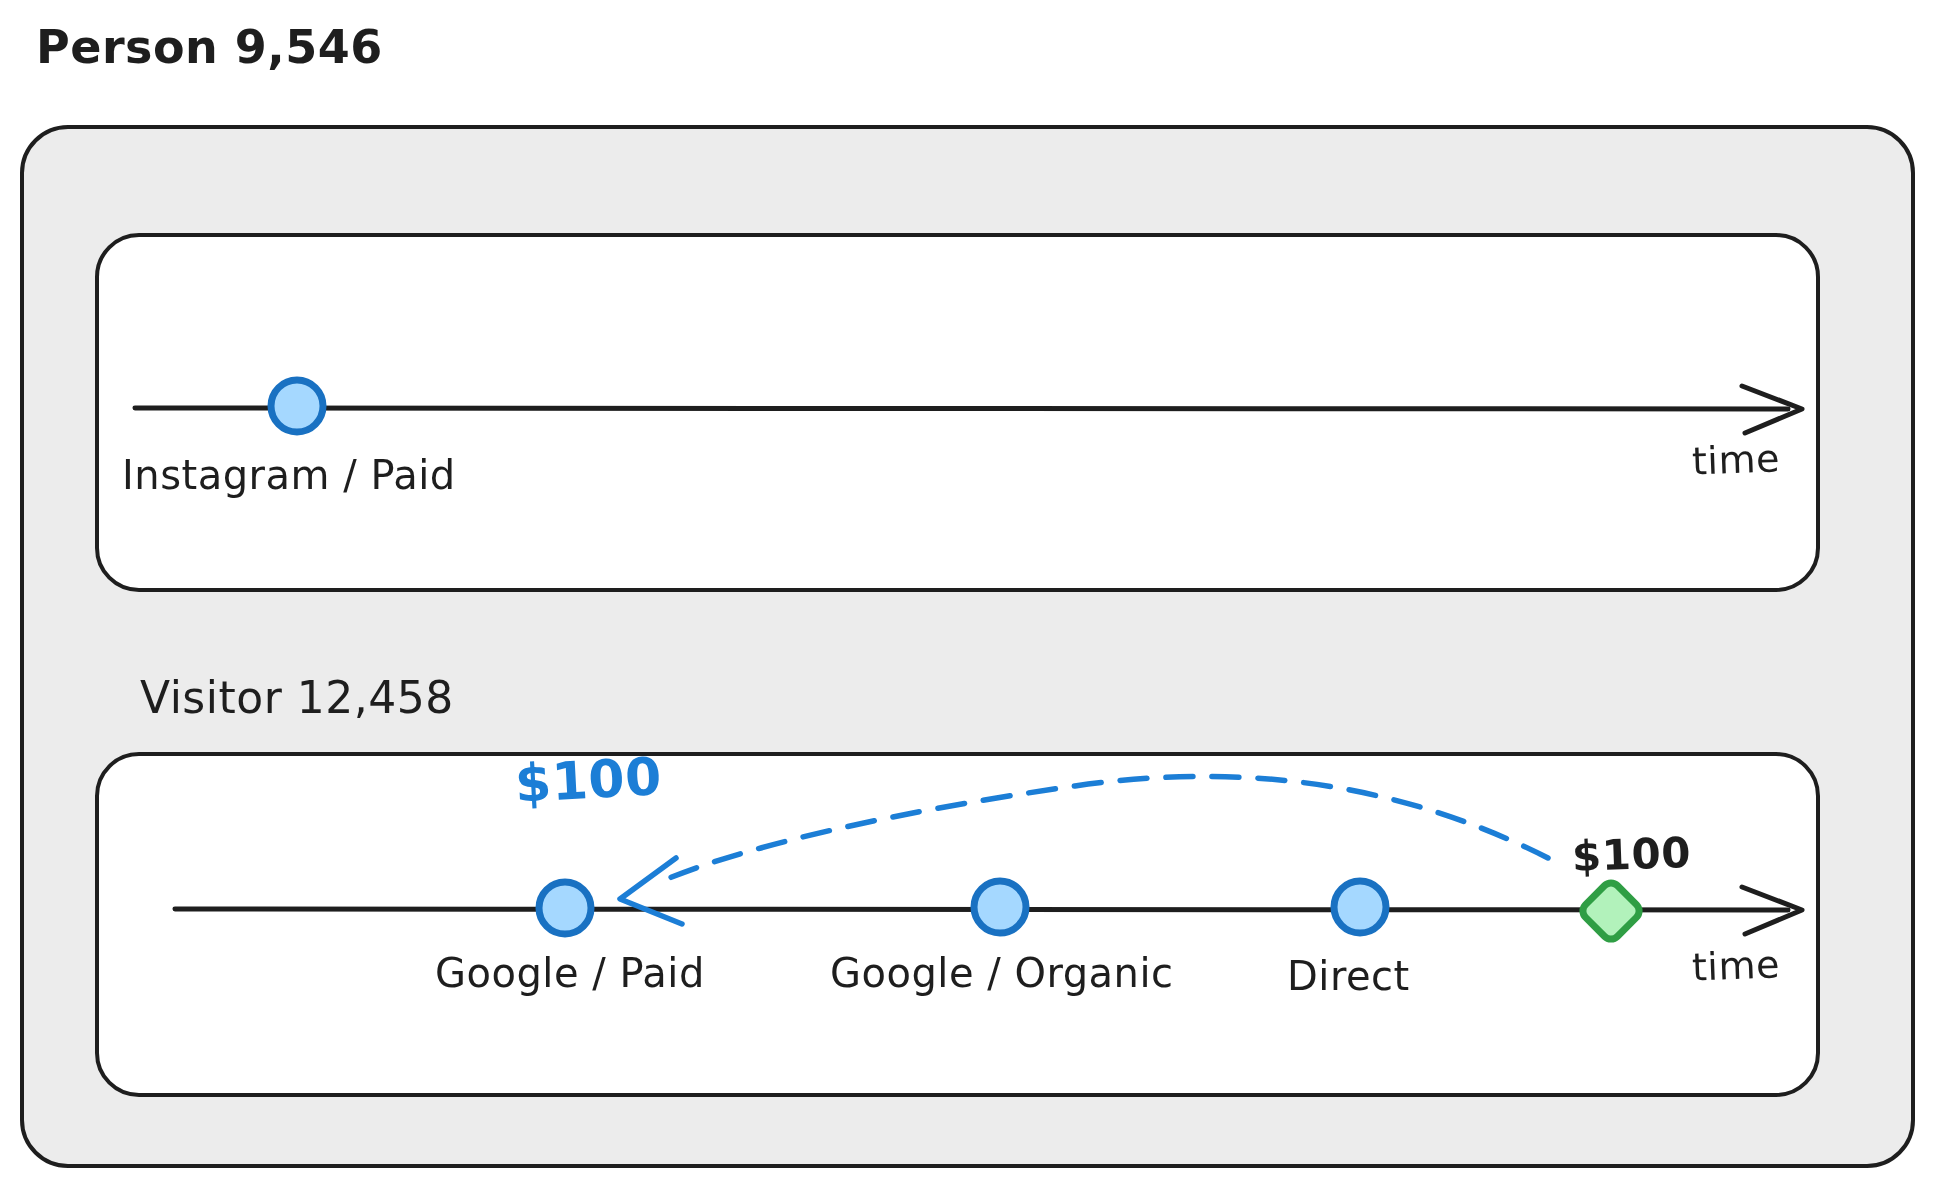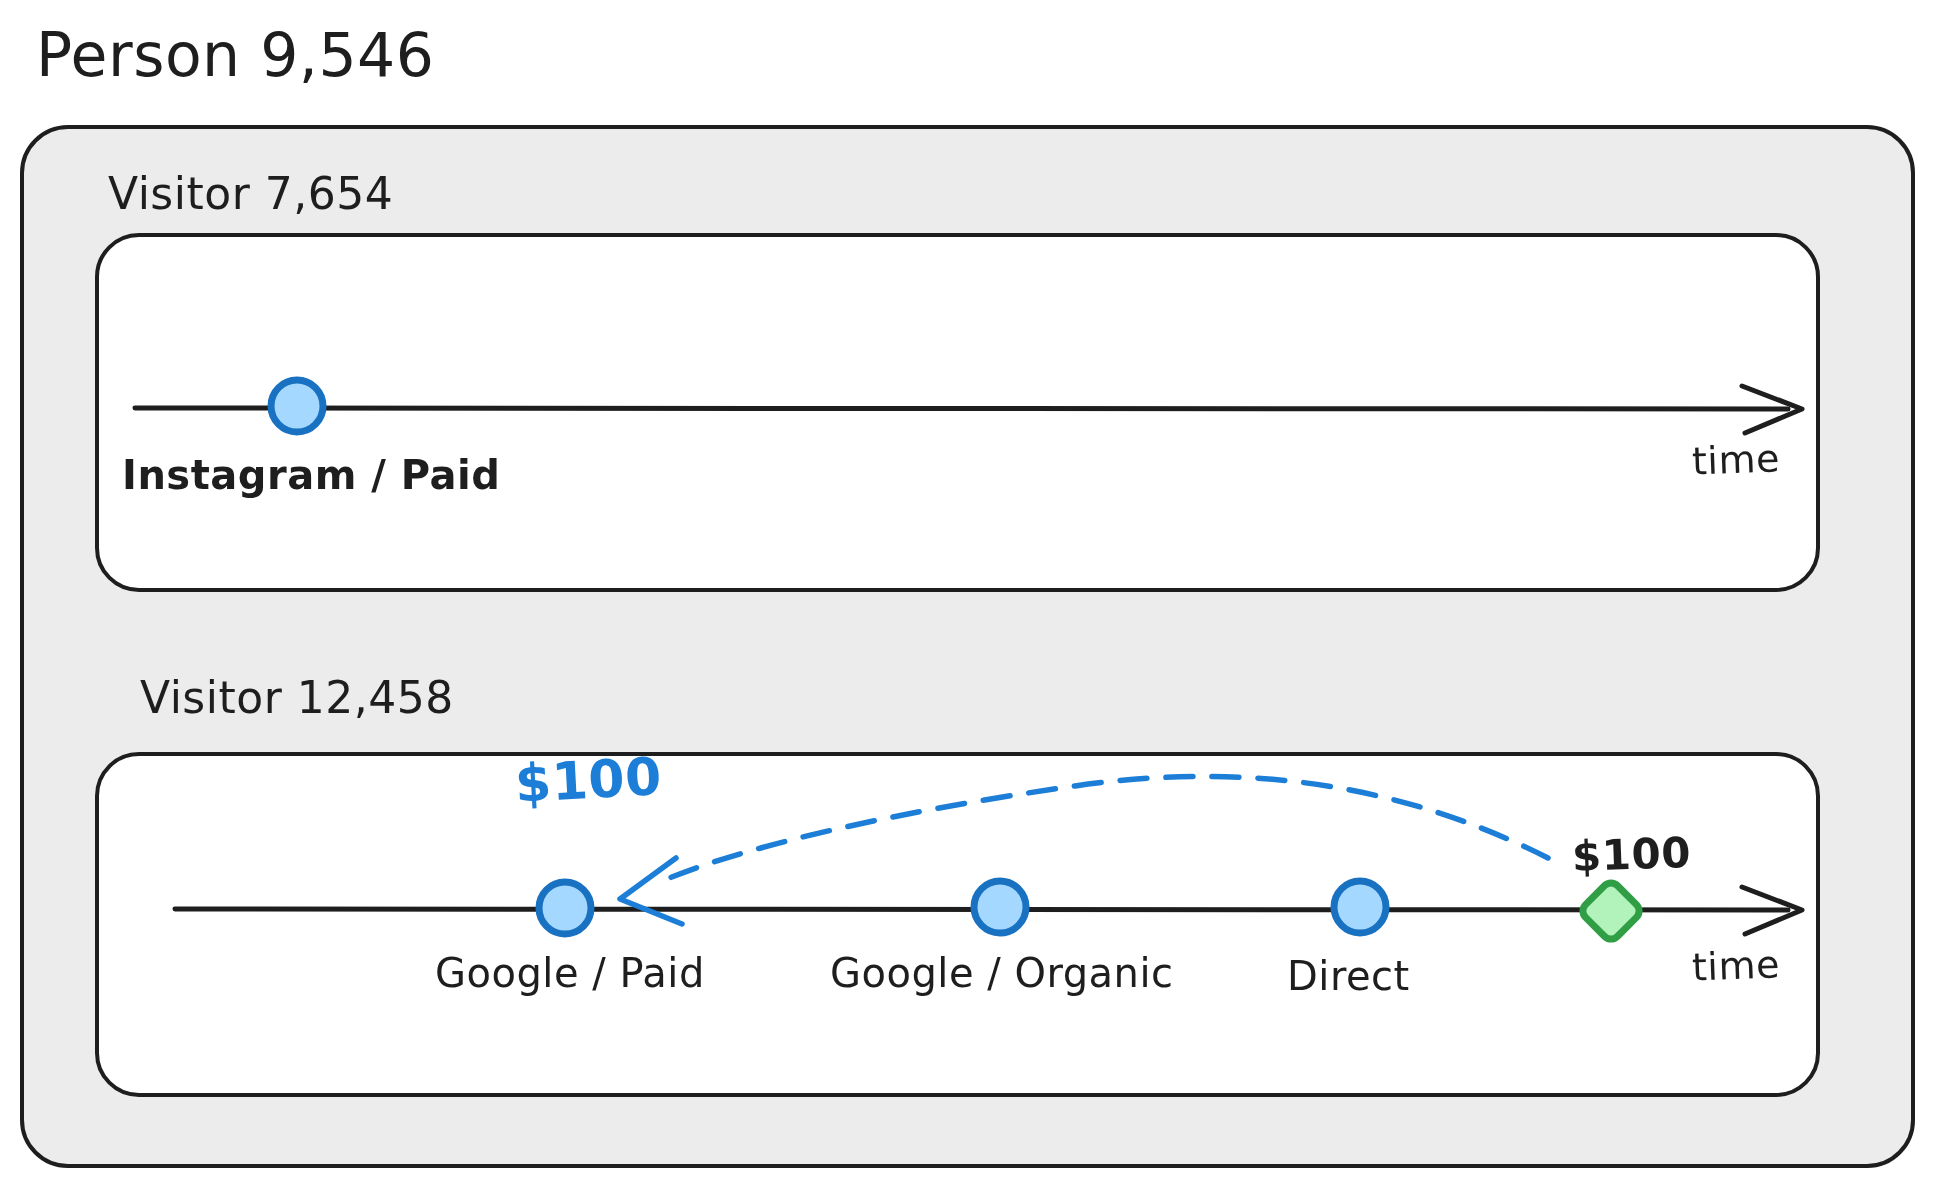--- a/index.html
+++ b/index.html
@@ -2,21 +2,21 @@
 <html><head>
 <meta charset="utf-8">
 <style>
   html,body{margin:0;padding:0;background:#ffffff;}
   .stage{
     position:relative;width:1935px;height:1187px;background:#ffffff;overflow:hidden;
     font-family:"DejaVu Sans", sans-serif;color:#1e1e1e;
   }
   .abs{position:absolute;white-space:nowrap;}
   .hand{font-weight:500;letter-spacing:0.5px;}
-  .title{font-size:60px;}
+  .title{font-size:46px;font-weight:bold;}
   .group-label{font-size:44px;}
   .event-label{font-size:40px;}
   .time-label{font-size:38px;}
   .panel{
     position:absolute;border:4px solid #1e1e1e;box-sizing:border-box;
   }
   .panel-outer{
     left:20px;top:125px;width:1895px;height:1043px;
     background:#ececec;border-radius:48px;
   }
@@ -34,21 +34,20 @@
 </style>
 </head>
 <body>
 
 <div class="stage">
 
   <div class="abs hand title txt" style="left:36px;top:20px;">Person 9,546</div>
 
   <div class="panel panel-outer"></div>
 
-  <div class="abs hand group-label txt" style="left:108px;top:168px;">Visitor 7,654</div>
   <div class="panel panel-inner panel-inner-1"></div>
 
   <div class="abs hand group-label txt" style="left:108px;top:672px;margin-left:32px;">Visitor 12,458</div>
   <div class="panel panel-inner panel-inner-2"></div>
 
   <svg class="layer" width="1935" height="1187" viewBox="0 0 1935 1187">
 
     <g>
       <line x1="135" y1="408" x2="1788" y2="409" stroke="#1e1e1e" stroke-width="5" stroke-linecap="round"></line>
       <polyline points="1742,386 1802,409 1745,433" fill="none" stroke="#1e1e1e" stroke-width="5" stroke-linecap="round" stroke-linejoin="round"></polyline>
@@ -66,21 +65,21 @@
     <circle cx="1360" cy="907" r="26" fill="#a5d8ff" stroke="#1971c2" stroke-width="7"></circle>
 
     <rect x="1588.5" y="888.5" width="45" height="45" rx="9" ry="9" transform="rotate(45 1611 911)" fill="#b2f2bb" stroke="#2f9e44" stroke-width="7" stroke-linejoin="round"></rect>
 
     <g>
       <path d="M1548,858 C1410,788 1255,760 1075,786 C905,810 742,846 660,882" fill="none" stroke="#1c7ed6" stroke-width="5.5" stroke-dasharray="27 19" stroke-linecap="round"></path>
       <polyline points="676,858 620,899 682,924" fill="none" stroke="#1c7ed6" stroke-width="5.5" stroke-linecap="round" stroke-linejoin="round"></polyline>
     </g>
   </svg>
 
-  <div class="abs hand event-label txt" style="left:122px;top:452px;font-weight:bold;">Instagram / Paid</div>
+  <div class="abs hand event-label txt" style="left:122px;top:452px;">Instagram / Paid</div>
   <div class="abs hand time-label txt" style="left:1692px;top:438px;transform:rotate(-2deg);">time</div>
 
   <div class="abs hand money-blue txt" style="left:515px;top:750px;">$100</div>
   <div class="abs hand money-black txt" style="left:1572px;top:830px;transform:rotate(-2deg);">$100</div>
 
   <div class="abs hand event-label txt" style="left:435px;top:950px;">Google / Paid</div>
   <div class="abs hand event-label txt" style="left:830px;top:950px;text-align:right;">Google / Organic</div>
   <div class="abs hand event-label txt" style="left:1287px;top:953px;">Direct</div>
   <div class="abs hand time-label txt" style="left:1692px;top:944px;transform:rotate(-2deg);">time</div>
 

